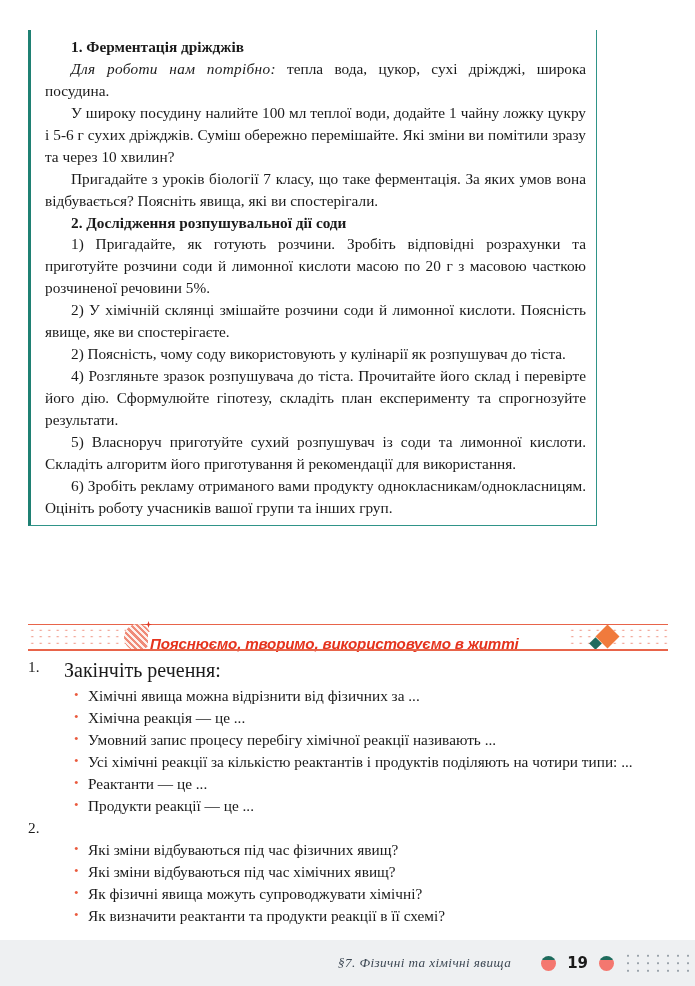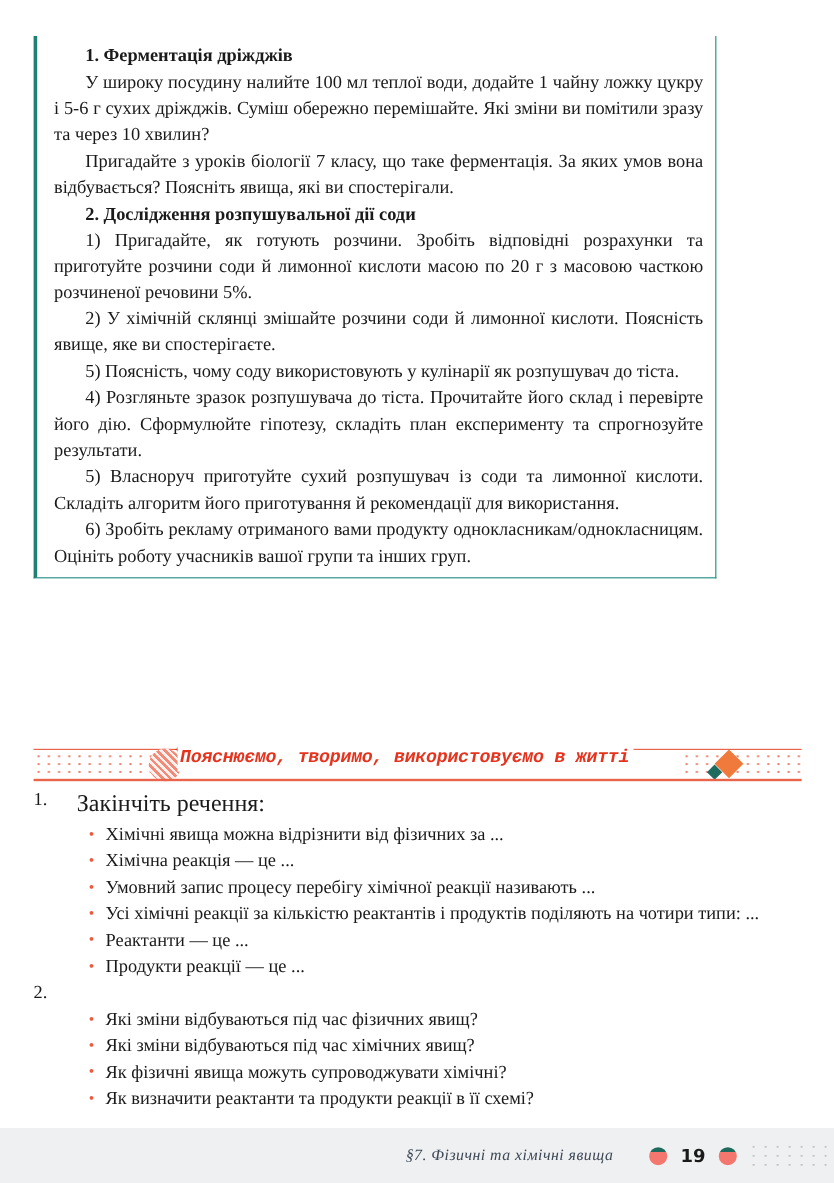--- a/index.html
+++ b/index.html
@@ -92,22 +92,22 @@
   }
   .rubric .spark {
     position: absolute;
     left: 117px; top: 1px;
     width: 7px; height: 7px;
     background: #e03b28;
     clip-path: polygon(50% 0%, 62% 38%, 100% 50%, 62% 62%, 50% 100%, 38% 62%, 0% 50%, 38% 38%);
   }
   .rubric .rubric-title {
     position: absolute;
-    left: 120px; top: 0;
-    font-family: Liberation Mono, monospace;
+    left: 120px; top: 12px;
+    font-family: Liberation Sans, sans-serif;
     font-size: 15.2px;
     font-weight: bold;
     font-style: italic;
     color: #e5331d;
     letter-spacing: -0.2px;
     white-space: nowrap;
     background: #ffffff;
     padding: 1px 4px 1px 2px;
     line-height: 21px;
   }
@@ -206,31 +206,34 @@
   .fgap-b { width: 11px; }
   .fgap-c { width: 11px; }
 </style>
 </head>
 <body>
 
 <div class="lab-box">
 
   <p class="lab-head">1. Ферментація дріжджів</p>
 
+  <p>
+    <span class="need">Для роботи нам потрібно:</span><span> тепла вода, цукор, сухі дріжджі, широка посудина.</span>
+  </p>
 
   <p>У широку посудину налийте 100 мл теплої води, додайте 1 чайну ложку цукру і 5-6 г сухих дріжджів. Суміш обережно перемішайте. Які зміни ви помітили зразу та через 10 хвилин?</p>
 
   <p>Пригадайте з уроків біології 7 класу, що таке ферментація. За яких умов вона відбувається? Поясніть явища, які ви спостерігали.</p>
 
   <p class="lab-head">2. Дослідження розпушувальної дії соди</p>
 
 
   <p>1) Пригадайте, як готують розчини. Зробіть відповідні розрахунки та приготуйте розчини соди й лимонної кислоти масою по 20 г з масовою часткою розчиненої речовини 5%.</p>
   <p>2) У хімічній склянці змішайте розчини соди й лимонної кислоти. Поясність явище, яке ви спостерігаєте.</p>
-  <p>5) Поясність, чому соду використовують у кулінарії як розпушувач до тіста.</p>
+  <p>2) Поясність, чому соду використовують у кулінарії як розпушувач до тіста.</p>
   <p>4) Розгляньте зразок розпушувача до тіста. Прочитайте його склад і перевірте його дію. Сформулюйте гіпотезу, складіть план експерименту та спрогнозуйте результати.</p>
   <p>5) Власноруч приготуйте сухий розпушувач із соди та лимонної кислоти. Складіть алгоритм його приготування й рекомендації для використання.</p>
   <p>6) Зробіть рекламу отриманого вами продукту однокласникам/однокласницям. Оцініть роботу учасників вашої групи та інших груп.</p>
 
 </div>
 
 <div class="rubric">
   <div class="rule-top"></div>
   <div class="dots-left"></div>
   <div class="dots-right"></div>

